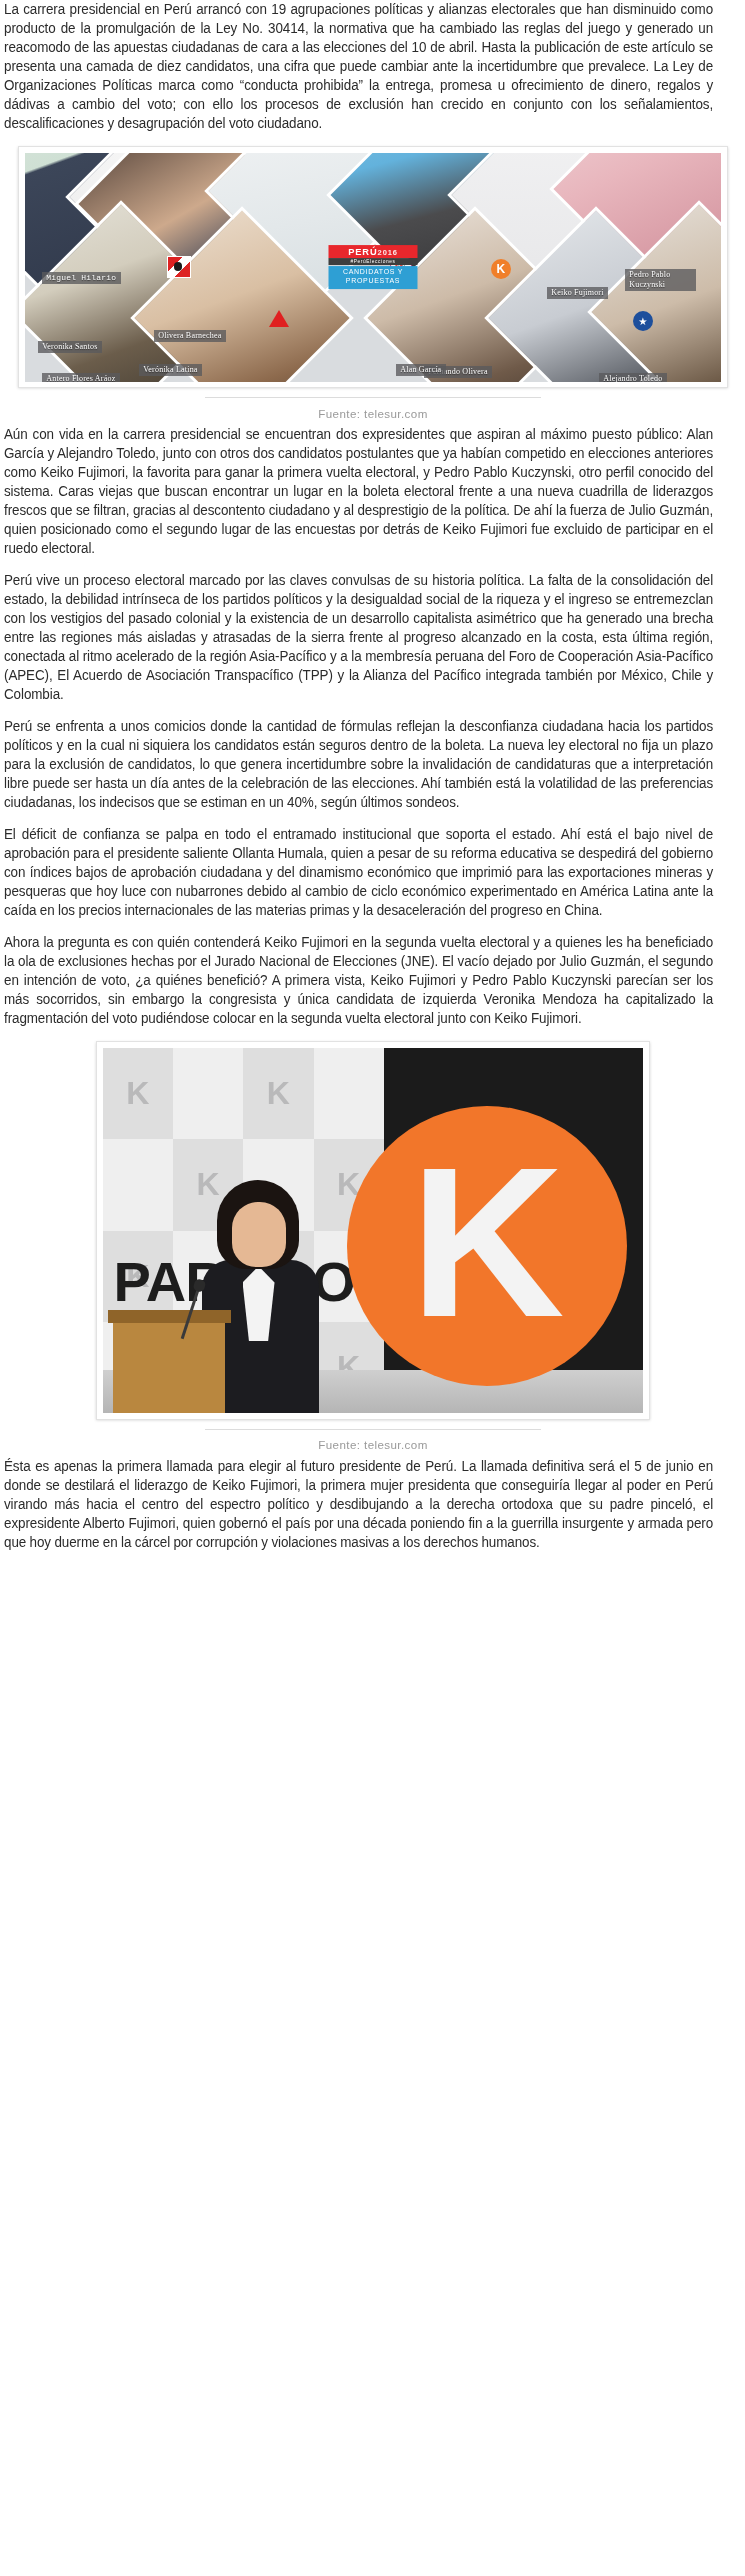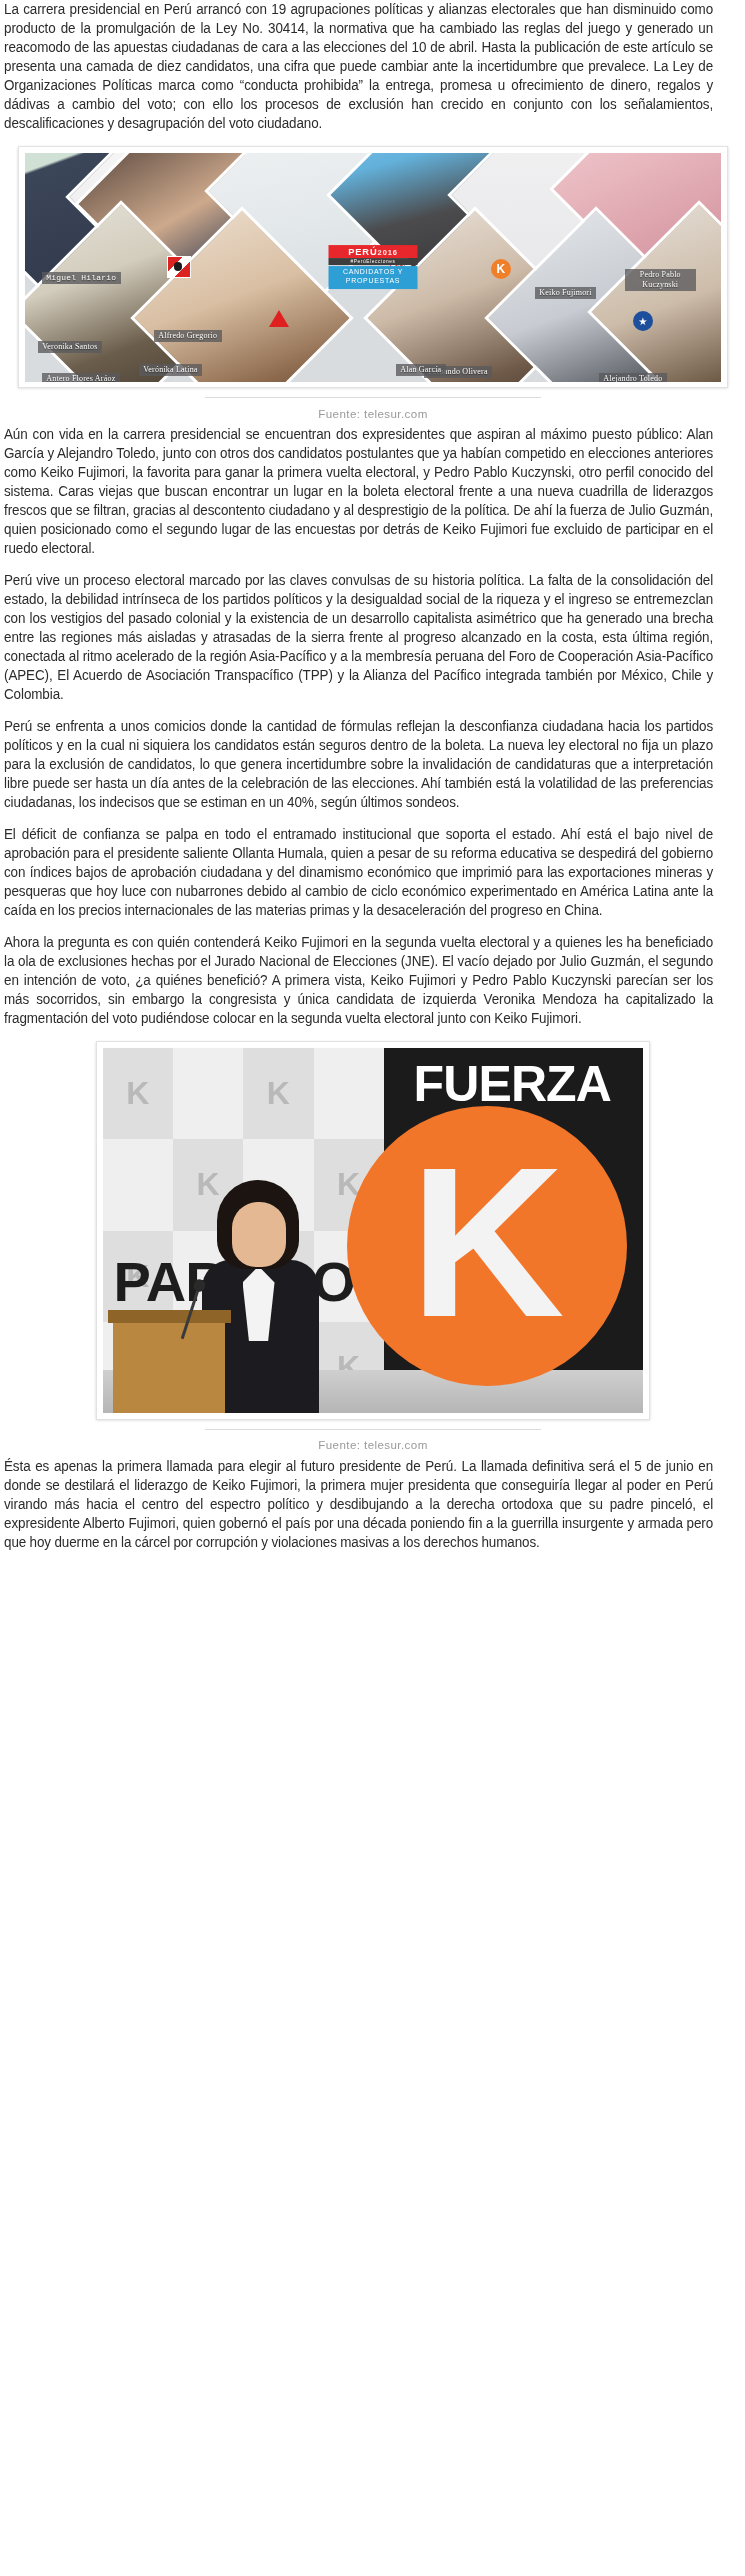--- a/index.html
+++ b/index.html
@@ -369,25 +369,25 @@
             <span>PERÚ</span><span class="yr">2016</span>
           </div>
           <div class="banner-sub">#PerúElecciones</div>
           <div class="banner-bot">
             <div>CANDIDATOS Y</div>
             <div>PROPUESTAS</div>
           </div>
         </div>
 
         <div class="name-tag" style="left:17px; top:119px;font-family:Liberation Mono, monospace;">Miguel Hilario</div>
-        <div class="name-tag" style="left:129px; top:177px;">Alfredo Gregorio</div>
+        <div class="name-tag" style="left:129px; top:177px;">Olivera Barnechea</div>
         <div class="name-tag" style="left:399px; top:179px;margin-top:34px;">Fernando Olivera</div>
-        <div class="name-tag" style="left:600px; top:116px; white-space:normal; width:62px; text-align:center;">Pedro Pablo Kuczynski</div>
+        <div class="name-tag" style="left:600px; top:116px; white-space:normal; width:62px; text-align:left;">Pedro Pablo Kuczynski</div>
         <div class="name-tag" style="left:13px; top:188px;">Veronika Santos</div>
-        <div class="name-tag" style="left:510px; top:134px;">Keiko Fujimori</div>
+        <div class="name-tag" style="left:522px; top:134px;">Keiko Fujimori</div>
         <div class="name-tag" style="left:114px; top:211px;">Verónika Latina</div>
         <div class="name-tag" style="left:371px; top:211px;font-family:Liberation Serif, serif;">Alan García</div>
         <div class="name-tag" style="left:17px; top:220px;">Antero Flores Aráoz</div>
         <div class="name-tag" style="left:574px; top:220px;">Alejandro Toledo</div>
       </div>
     </div>
     <div class="caption">Fuente: telesur.com</div>
   </div>
 
   <p class="body-text">Aún con vida en la carrera presidencial se encuentran dos expresidentes que aspiran al máximo puesto público: Alan García y Alejandro Toledo, junto con otros dos candidatos postulantes que ya habían competido en elecciones anteriores como Keiko Fujimori, la favorita para ganar la primera vuelta electoral, y Pedro Pablo Kuczynski, otro perfil conocido del sistema. Caras viejas que buscan encontrar un lugar en la boleta electoral frente a una nueva cuadrilla de liderazgos frescos que se filtran, gracias al descontento ciudadano y al desprestigio de la política. De ahí la fuerza de Julio Guzmán, quien posicionado como el segundo lugar de las encuestas por detrás de Keiko Fujimori fue excluido de participar en el ruedo electoral.</p>
@@ -414,21 +414,20 @@
               <div class="kcell"></div>
               <div class="kcell shade">K</div>
               <div class="kcell"></div>
               <div class="kcell"></div>
               <div class="kcell shade">K</div>
               <div class="kcell"></div>
               <div class="kcell shade">K</div>
             </div>
           </div>
           <div class="blackpanel"></div>
-          <div class="word-fuerza">FUERZA</div>
           <div class="bigk">
             <span>K</span>
           </div>
           <div class="word-partido">PARTIDO</div>
           <div class="word-total">TOTAL</div>
           <div class="floorline"></div>
           <div class="podium"></div>
           <div class="speaker">
             <div class="sp-body"></div>
             <div class="sp-shirt"></div>

